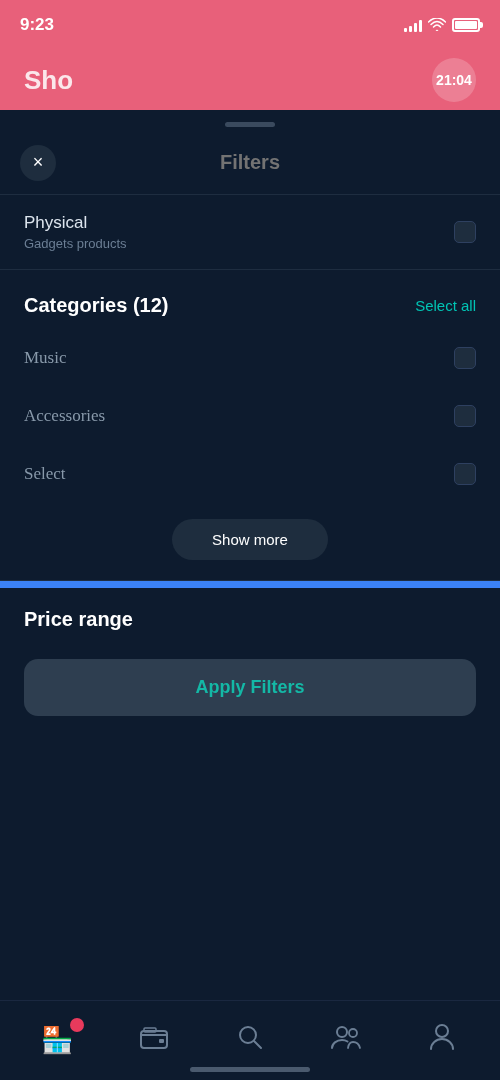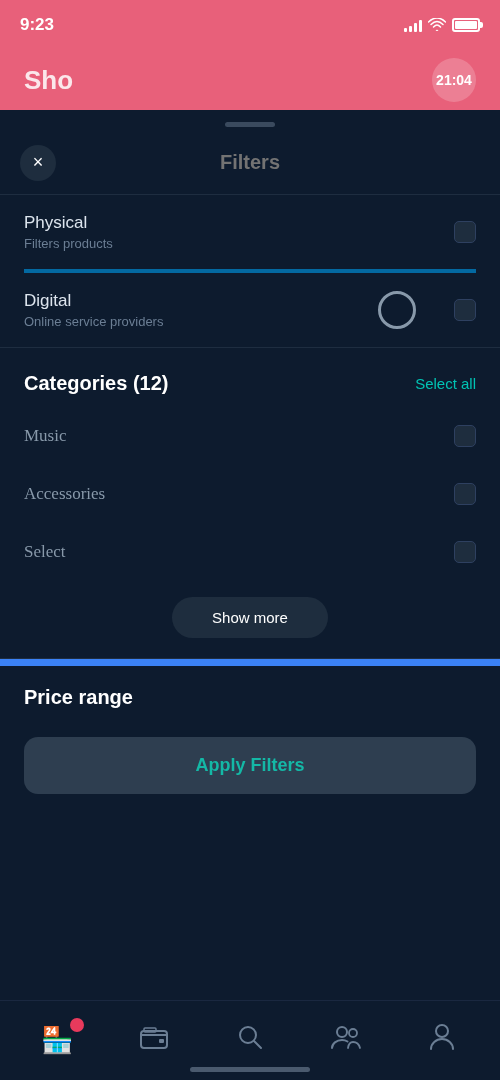--- a/index.html
+++ b/index.html
@@ -166,21 +166,21 @@
     .section {
       padding: 0 24px;
     }
 
     
     .product-type-row {
       display: flex;
       align-items: center;
       justify-content: space-between;
       padding: 18px 0;
-      border-bottom: 4px solid #0369a1;
+      border-bottom: 6px solid #0369a1;
     }
     .product-type-row:last-child {
       border-bottom: none;
     }
     .product-type-info {
       display: flex;
       flex-direction: column;
       gap: 3px;
     }
     .product-type-name {
@@ -395,30 +395,22 @@
     </button>
     <span class="filter-title">Filters</span>
   </div>
 
   <div class="divider"></div>
 
   <div class="section">
     <div class="product-type-row">
       <div class="product-type-info">
         <span class="product-type-name">Physical</span>
-        <span class="product-type-sub">Filters products</span>
+        <span class="product-type-sub">Gadgets products</span>
       </div>
-      <div class="checkbox"></div>
-    </div>
-    <div class="product-type-row digital-row-wrapper">
-      <div class="product-type-info">
-        <span class="product-type-name">Digital</span>
-        <span class="product-type-sub">Online service providers</span>
-      </div>
-      <div class="drag-circle"></div>
       <div class="checkbox"></div>
     </div>
   </div>
 
   <div class="divider"></div>
 
   <div class="categories-header">
     <span class="categories-title">Categories (12)</span>
     <button class="select-all-btn">Select all</button>
   </div>

